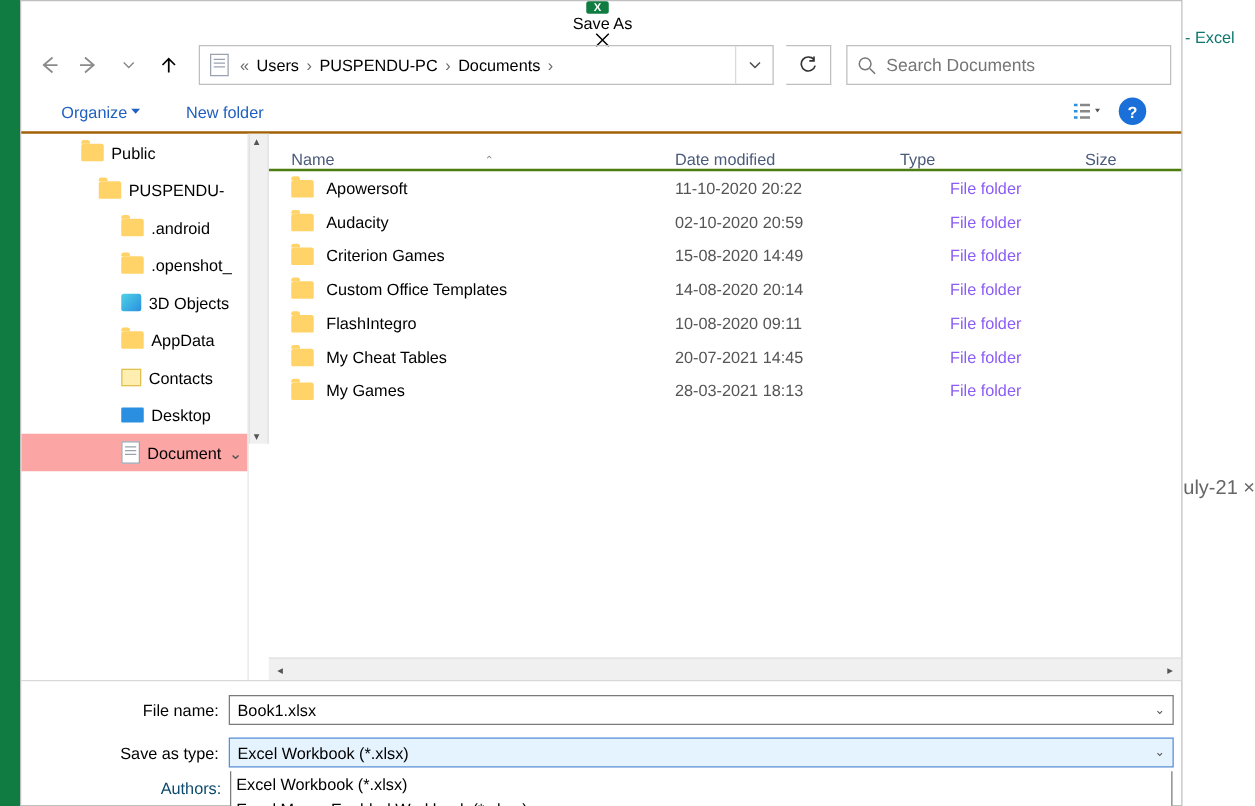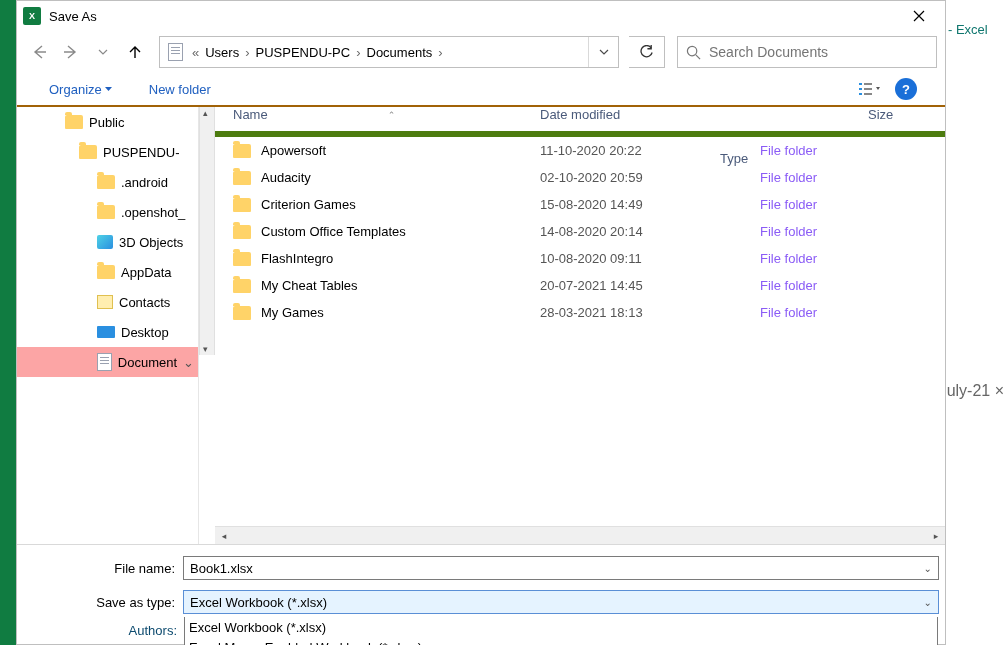--- a/index.html
+++ b/index.html
@@ -1,20 +1,20 @@
 <!DOCTYPE html>
 <html><head>
 <meta charset="utf-8">
 <style>
 * { box-sizing: border-box; margin: 0; padding: 0; font-family: "Segoe UI", Tahoma, sans-serif; font-size: 13px; }
 body { background: #fff; width: 1004px; height: 645px; position: relative; overflow: hidden; }
 .bg-excel { position: absolute; top: 0; left: 0; bottom: 0; width: 16px; background: #107c41; }
 .bg-right { position: absolute; top: 16px; right: 0; width: 56px; color: #0f766e; font-size: 13px; padding-top: 6px; }
 .dialog { position: absolute; left: 16px; top: 0; width: 930px; height: 645px; background: #fff; border: 1px solid #bfbfbf; display: flex; flex-direction: column; }
-.titlebar { height: 30px; display: flex; align-items: center; padding: 0 4px 0 6px; }
+.titlebar { height: 30px; display: flex; align-items: center; padding: 0 4px 0 6px; flex-direction: column; }
 .appicon { width: 18px; height: 18px; margin-right: 8px; display: inline-flex; align-items: center; justify-content: center; background: #107c41; color: #fff; font-size: 9px; font-weight: bold; border-radius: 2px; }
 .appicon::before { content: "X"; }
 .title-text { font-size: 13px; flex: 1; }
 .titlebar .close { width: 44px; height: 28px; display: flex; align-items: center; justify-content: center; color: #000; font-size: 14px; }
 
 .navbar { height: 42px; display: flex; align-items: center; padding: 0 8px; gap: 4px; }
 .nav-btn { width: 28px; height: 28px; display: flex; align-items: center; justify-content: center; color: #8a8a8a; }
 .nav-btn.up { color: #000; }
 .address { flex: 1; height: 32px; border: 1px solid #bfbfbf; display: flex; align-items: center; margin: 0 6px; }
 .addr-icon { width: 22px; height: 22px; margin: 0 2px 0 4px; display: flex; align-items: center; justify-content: center; }
@@ -42,21 +42,21 @@
 .obj3d { width: 16px; height: 14px; display: inline-block; background: linear-gradient(135deg,#4fd2e6,#2a8fe0); border-radius: 2px; }
 .contacts-ico { width: 16px; height: 14px; display: inline-block; background: #ffeeb0; border: 1px solid #e0c050; }
 .desktop-ico { width: 18px; height: 12px; display: inline-block; background: #2a8fe0; border-radius: 1px; }
 .doc-ico { width: 15px; height: 18px; display: inline-block; background: #fff; border: 1px solid #9aa1b0; position: relative; }
 .doc-ico::after { content: ""; position: absolute; left: 2px; right: 2px; top: 3px; height: 1px; background: #9aa1b0; box-shadow: 0 3px 0 #9aa1b0, 0 6px 0 #9aa1b0; }
 .tree-scroll { position: absolute; left: 182px; top: 0; width: 16px; height: 248px; background: #f0f0f0; border-left: 1px solid #e0e0e0; border-right: 1px solid #e0e0e0; }
 .tree-scroll::before { content: "▴"; position: absolute; top: 1px; left: 3px; font-size: 9px; color: #555; }
 .tree-scroll::after { content: "▾"; position: absolute; bottom: 1px; left: 3px; font-size: 9px; color: #555; }
 
 .list { flex: 1; display: flex; flex-direction: column; margin-left: 16px; }
-.hdr { height: 30px; display: flex; align-items: flex-start; color: #4a5a7a; border-bottom: 6px solid #4d7c0f; }
+.hdr { height: 30px; display: flex; align-items: flex-end; color: #4a5a7a; border-bottom: 2px solid #4d7c0f; }
 .hdr .c-name { width: 325px; padding-left: 18px; display: flex; align-items: center; gap: 120px; }
 .hdr .c-date { width: 180px; }
 .hdr .c-type { width: 148px; margin-top: 44px; }
 .hdr .c-size { flex: 1; }
 .rows { flex: 1; }
 .row { height: 27px; display: flex; align-items: center; }
 .row .c-name { width: 325px; padding-left: 18px; display: flex; align-items: center; gap: 10px; }
 .row .c-date { width: 180px; color: #555; }
 .row .c-type { width: 148px; color: #8b5cf6; margin-left: 40px; }
 .hscroll { height: 18px; display: flex; align-items: center; background: #f0f0f0; border-top: 1px solid #e0e0e0; }

